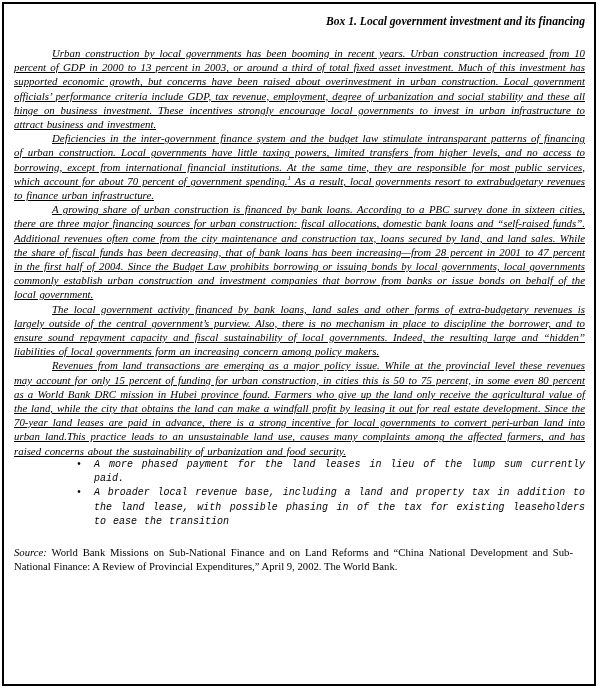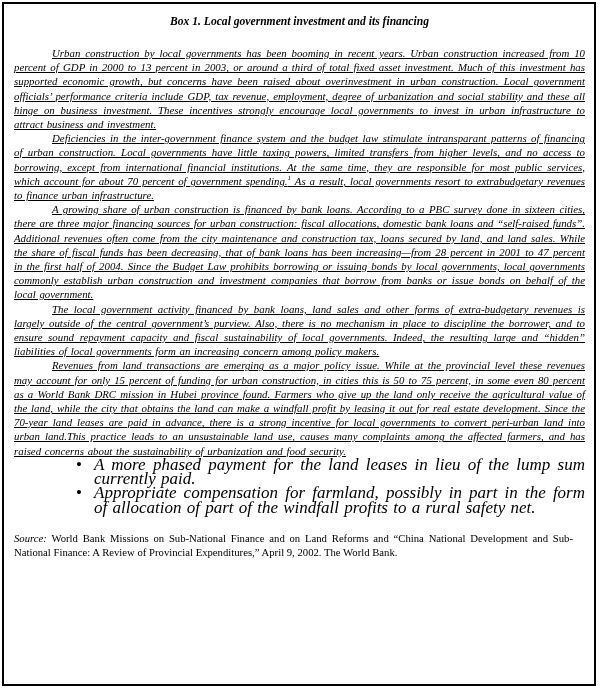--- a/index.html
+++ b/index.html
@@ -20,21 +20,21 @@
     left: 2px;
     top: 2px;
     width: 594px;
     height: 684px;
     box-sizing: border-box;
     border: 2px solid #000000;
     padding: 5px 9px 0 10px;
     overflow: hidden;
   }
   .box-title {
-    text-align: center;
+    text-align: right;
     font-weight: bold;
     font-style: italic;
     font-size: 11.6px;
     line-height: 14px;
     margin: 6px 0 17px 0;
   }
   .para {
     margin: 0;
     text-align: justify;
     text-indent: 38px;
@@ -54,23 +54,24 @@
     margin: 0;
     padding: 0;
     list-style: none;
   }
   ul.bullet-list li {
     position: relative;
     margin-left: 62px;
     padding-left: 18px;
     text-align: justify;
     font-style: italic;
-    font-size: 17px;
+    font-size: 10px;
     line-height: 14.2px;
     word-spacing: 1px;
+    font-family: Liberation Mono, monospace;
   }
   ul.bullet-list li::before {
     content: "\2022";
     position: absolute;
     left: 0;
     top: 0;
     font-style: normal;
   }
   .source-note {
     margin: 17px 12px 0 0;
@@ -97,19 +98,19 @@
 
     <p class="para">A growing share of urban construction is financed by bank loans. According to a PBC survey done in sixteen cities, there are three major financing sources for urban construction: fiscal allocations, domestic bank loans and “self-raised funds”. Additional revenues often come from the city maintenance and construction tax, loans secured by land,  and land sales. While the share of fiscal funds has been decreasing, that of bank loans has been increasing—from 28 percent in 2001 to 47 percent in the first half of 2004. Since the Budget Law prohibits borrowing or issuing bonds by local governments, local governments commonly establish urban construction and investment companies that borrow from banks or issue bonds on behalf of the local government.</p>
 
     <p class="para">The local government activity financed by bank loans, land sales and other forms of extra-budgetary revenues is largely outside of the central government’s purview. Also, there is no mechanism in place to discipline the borrower, and to ensure sound repayment capacity and fiscal sustainability of local governments. Indeed, the resulting large and “hidden” liabilities of local governments form an increasing concern among policy makers.</p>
 
     <p class="para">Revenues from land transactions are emerging as a major policy issue.  While at the provincial level these  revenues may account for only 15 percent of funding for urban construction, in cities this is 50 to 75 percent, in some even 80 percent as a World Bank DRC mission in Hubei province found. Farmers who give up the land only receive the agricultural value of the land, while the city that obtains the land can make a windfall profit by leasing it out for real estate development.  Since the 70-year land leases are paid in advance, there is a strong incentive for local governments to convert peri-urban land into urban land.This practice leads to an unsustainable land use, causes many complaints among the affected farmers, and has raised concerns about the sustainability of urbanization and food security.</p>
 
 
     <ul class="bullet-list">
       <li>A more phased payment for the land leases in lieu of the lump sum currently paid.</li>
-      <li>Appropriate compensation for farmland, possibly in part in the form of allocation of part of the windfall profits to a rural safety net.</li>
+      <li>A broader local revenue base, including a land and property tax in addition to the land lease, with possible phasing in of the tax for existing leaseholders to ease the transition</li>
     </ul>
 
     <p class="source-note"><span class="source-label">Source:</span><span> World Bank Missions on Sub-National Finance and on Land Reforms and “China National Development and Sub-National Finance: A Review of Provincial Expenditures,” April 9, 2002. The World Bank.</span></p>
 
   </div>
 </div>
 
 </body></html>

